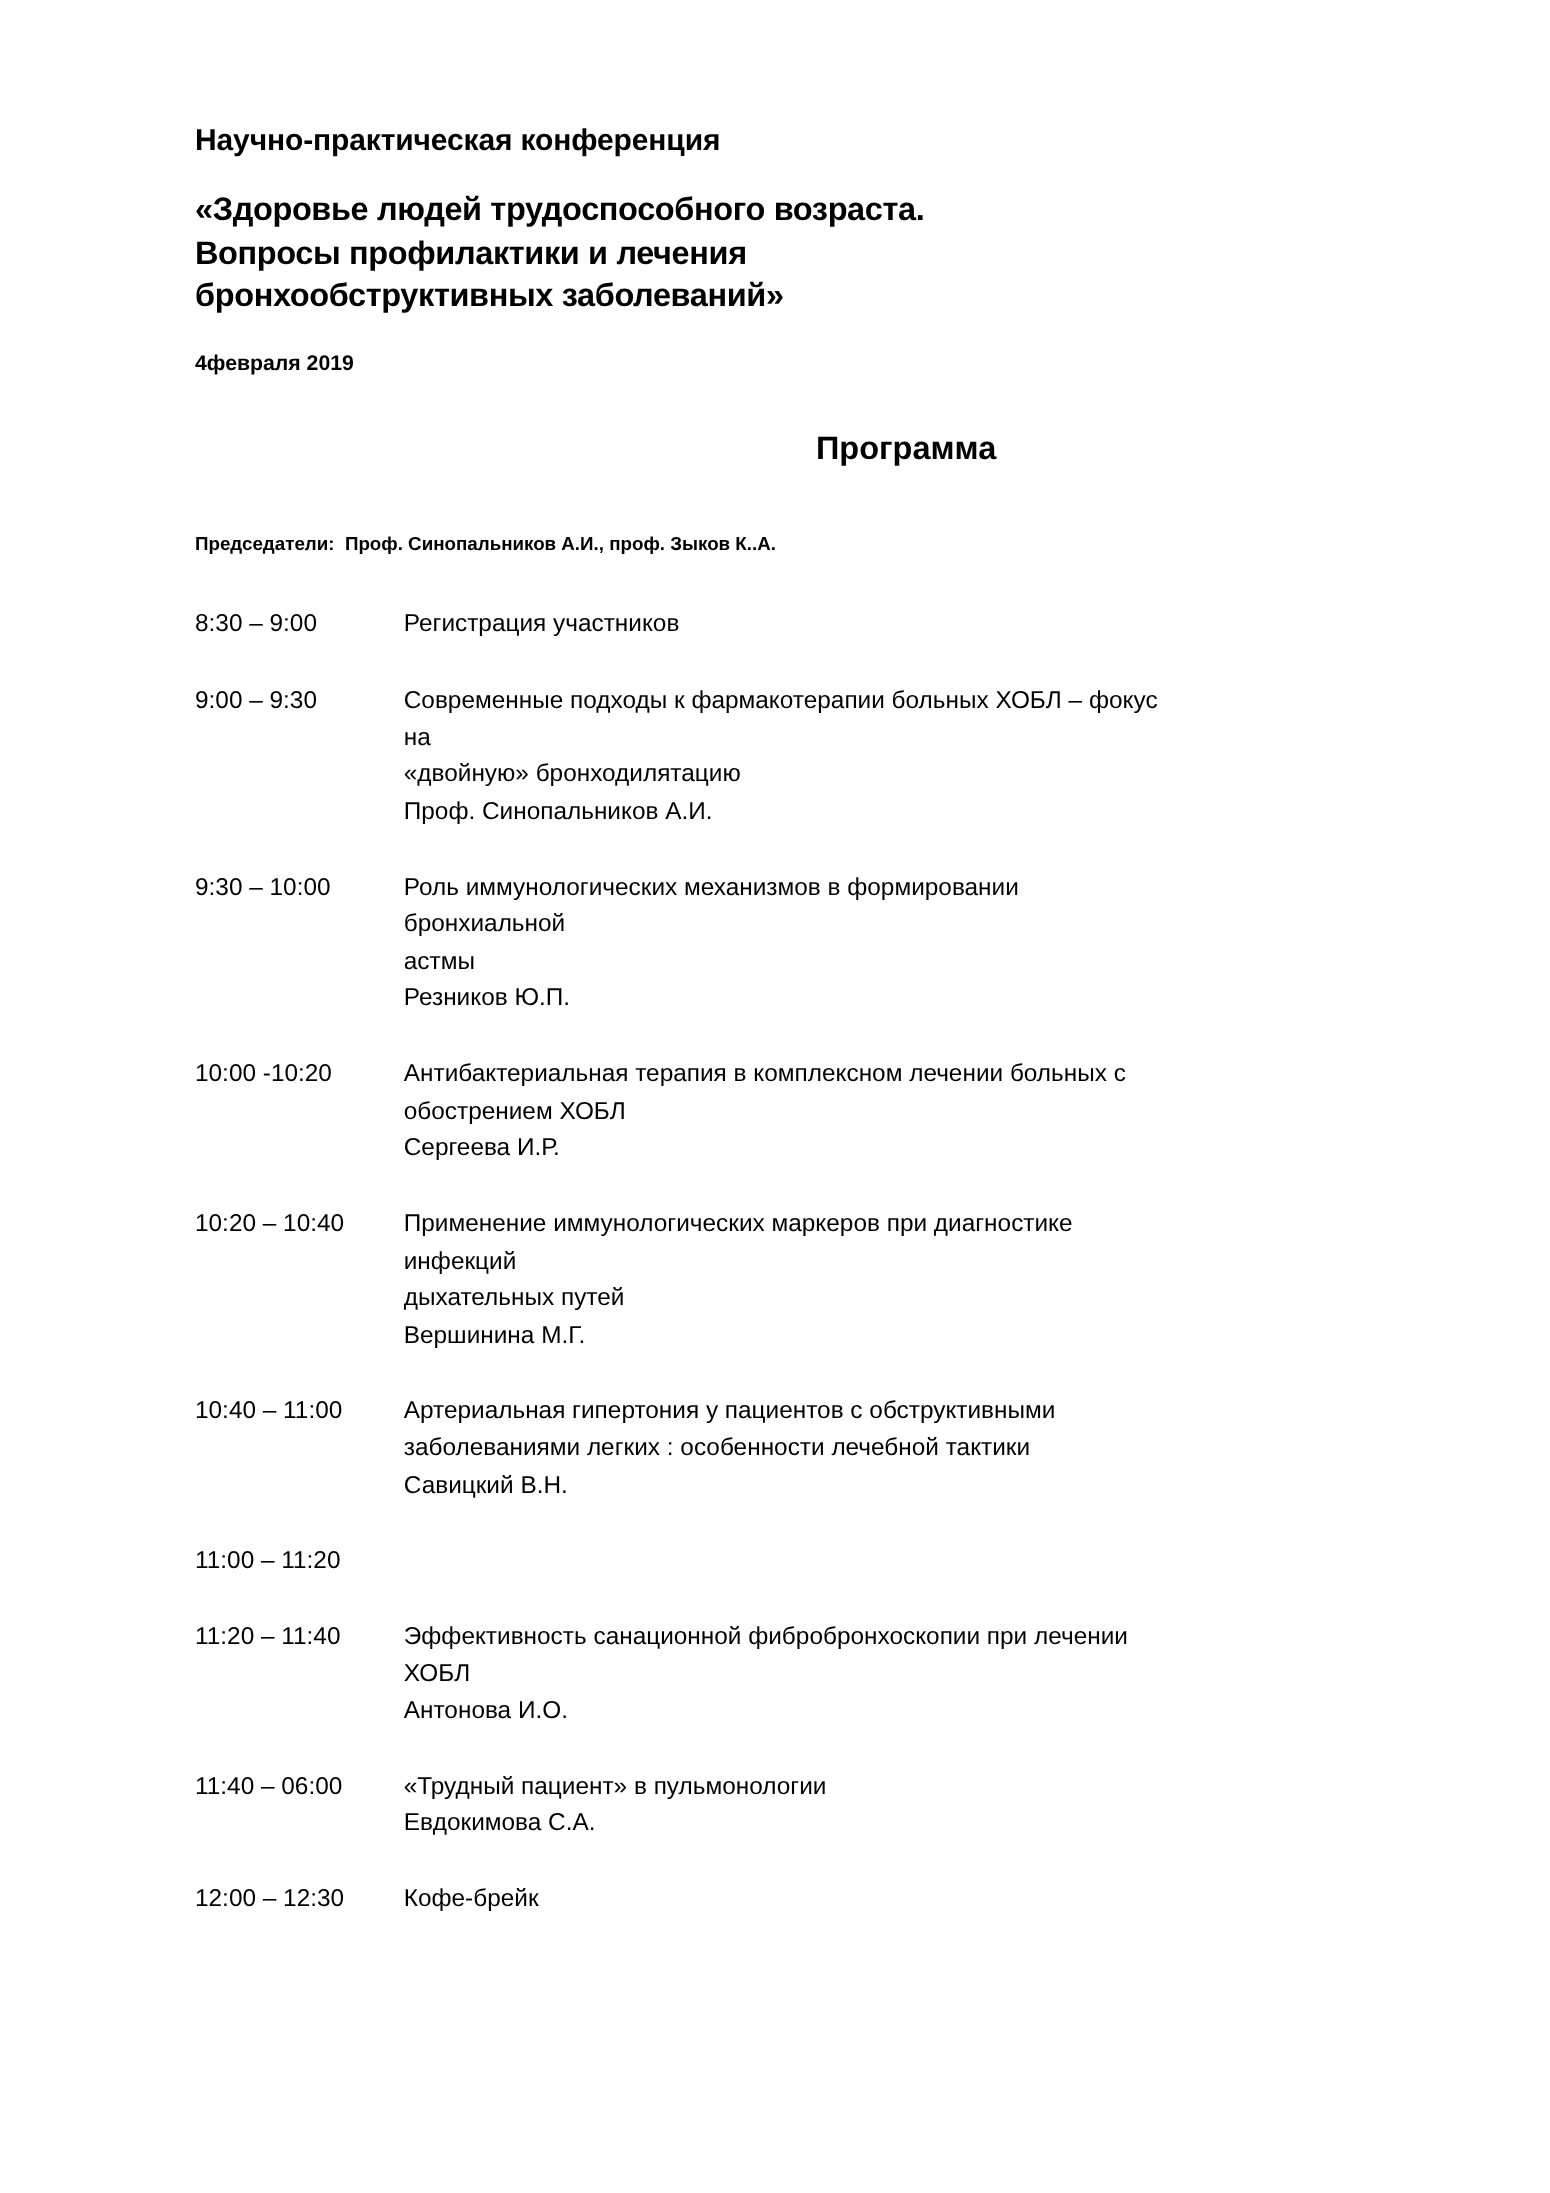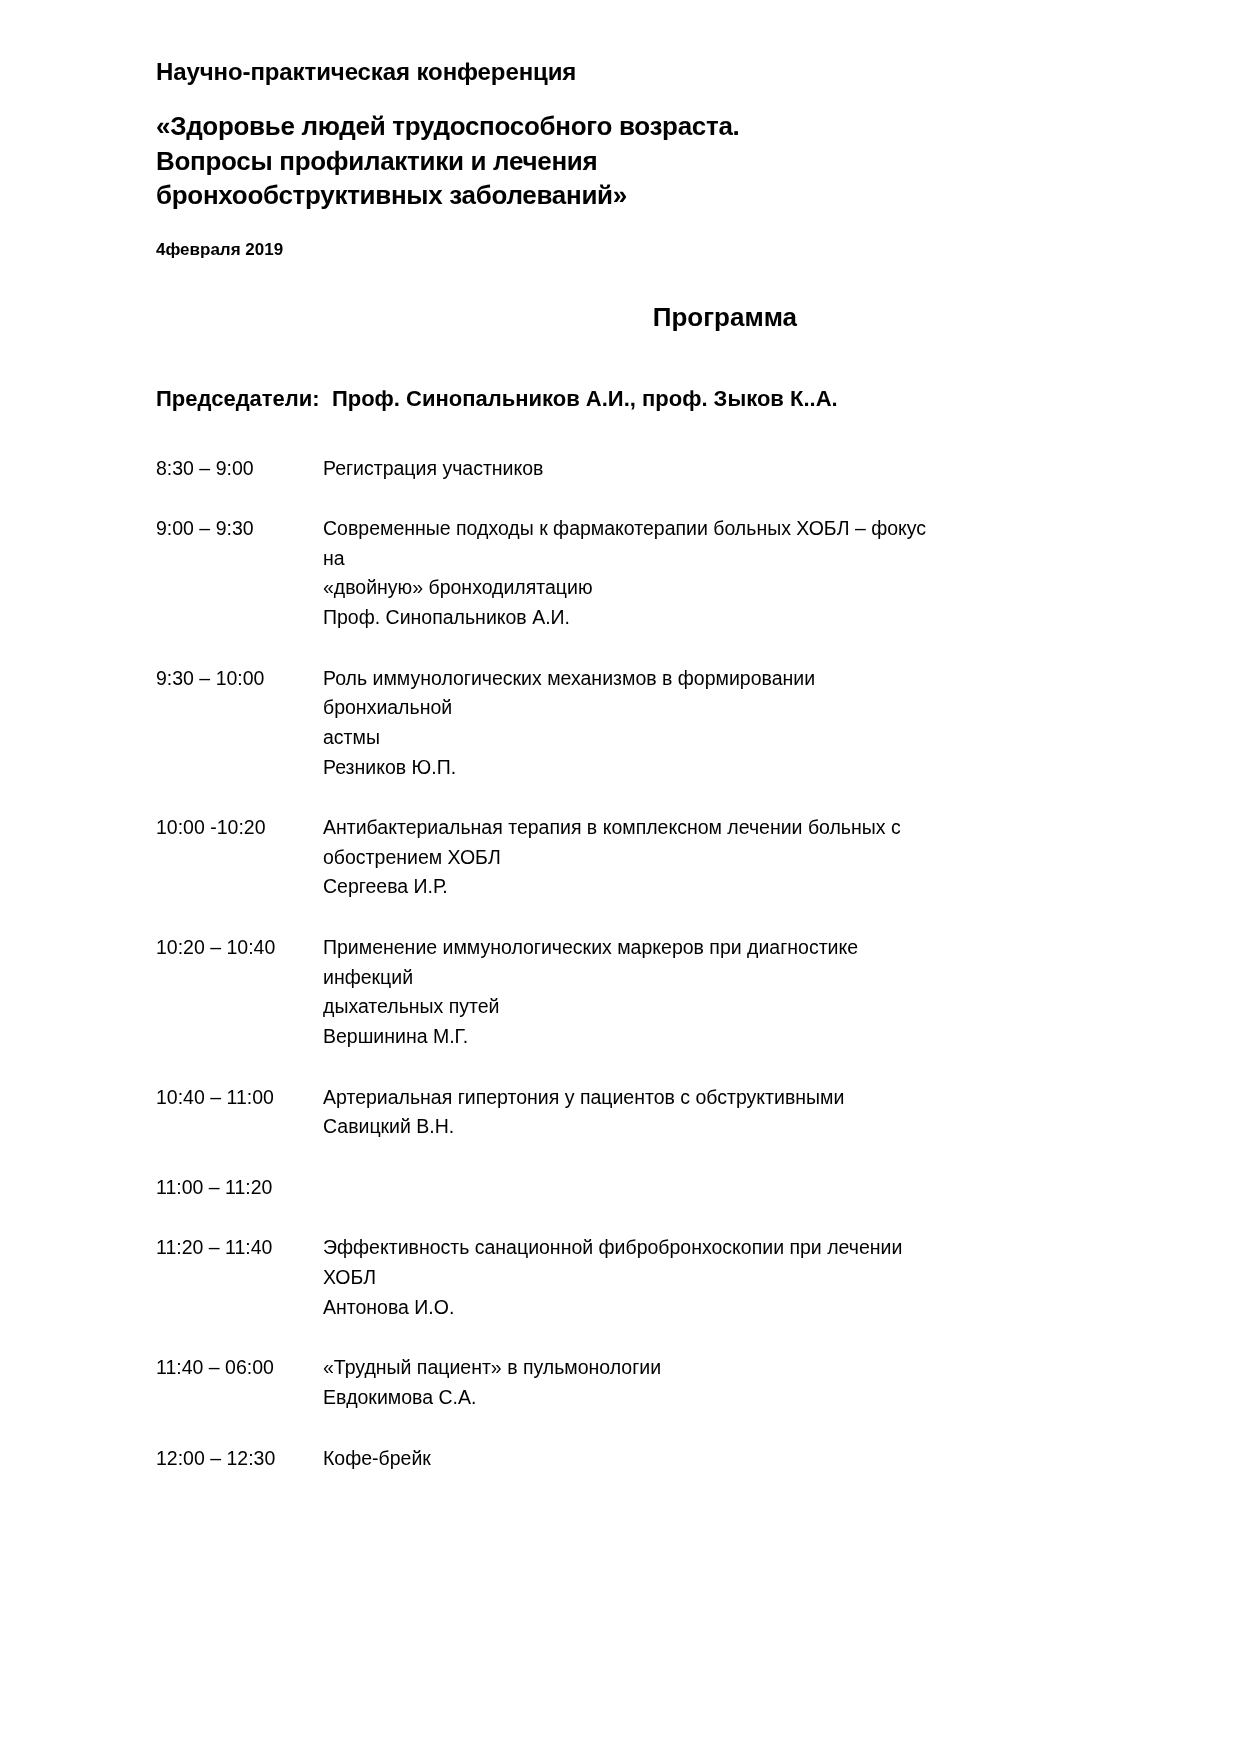--- a/index.html
+++ b/index.html
@@ -14,21 +14,21 @@
     font-family: "Liberation Sans", "DejaVu Sans", sans-serif;
     color: #000000;
     -webkit-font-smoothing: antialiased;
     overflow: hidden;
   }
   .page {
     position: relative;
     width: 1127px;
     height: 1754px;
     box-sizing: border-box;
-    padding: 57px 200px 0 156px;
+    padding: 98px 200px 0 156px;
   }
 
   .conf-kicker {
     font-size: 24px;
     font-weight: bold;
     line-height: 1.25;
     letter-spacing: -0.1px;
     margin: 0 0 22px 0;
   }
 
@@ -51,21 +51,21 @@
 
   .program-heading {
     font-size: 26px;
     font-weight: bold;
     text-align: right;
     margin: 0 0 52px 0;
     padding-right: 130px;
   }
 
   .chairs {
-    font-size: 22px;
+    font-size: 15px;
     font-weight: bold;
     line-height: 1.3;
     margin: 0 0 40px 0;
     white-space: pre;
   }
 
   .schedule {
     display: block;
   }
   .sched-row {
@@ -146,20 +146,21 @@
         <div class="sched-body">
           <span class="sched-line">Применение иммунологических маркеров при диагностике инфекций</span>
           <span class="sched-line">дыхательных путей</span>
           <span class="sched-speaker">Вершинина М.Г.</span>
         </div>
       </div>
       <div class="sched-row">
         <div class="sched-time">10:40 – 11:00</div>
         <div class="sched-body">
           <span class="sched-line">Артериальная гипертония у пациентов с обструктивными</span>
+          <span class="sched-line">заболеваниями легких : особенности лечебной тактики</span>
           <span class="sched-speaker">Савицкий В.Н.</span>
         </div>
       </div>
       <div class="sched-row">
         <div class="sched-time">11:00 – 11:20</div>
       </div>
       <div class="sched-row">
         <div class="sched-time">11:20 – 11:40</div>
         <div class="sched-body">
           <span class="sched-line">Эффективность санационной фибробронхоскопии при лечении ХОБЛ</span>

